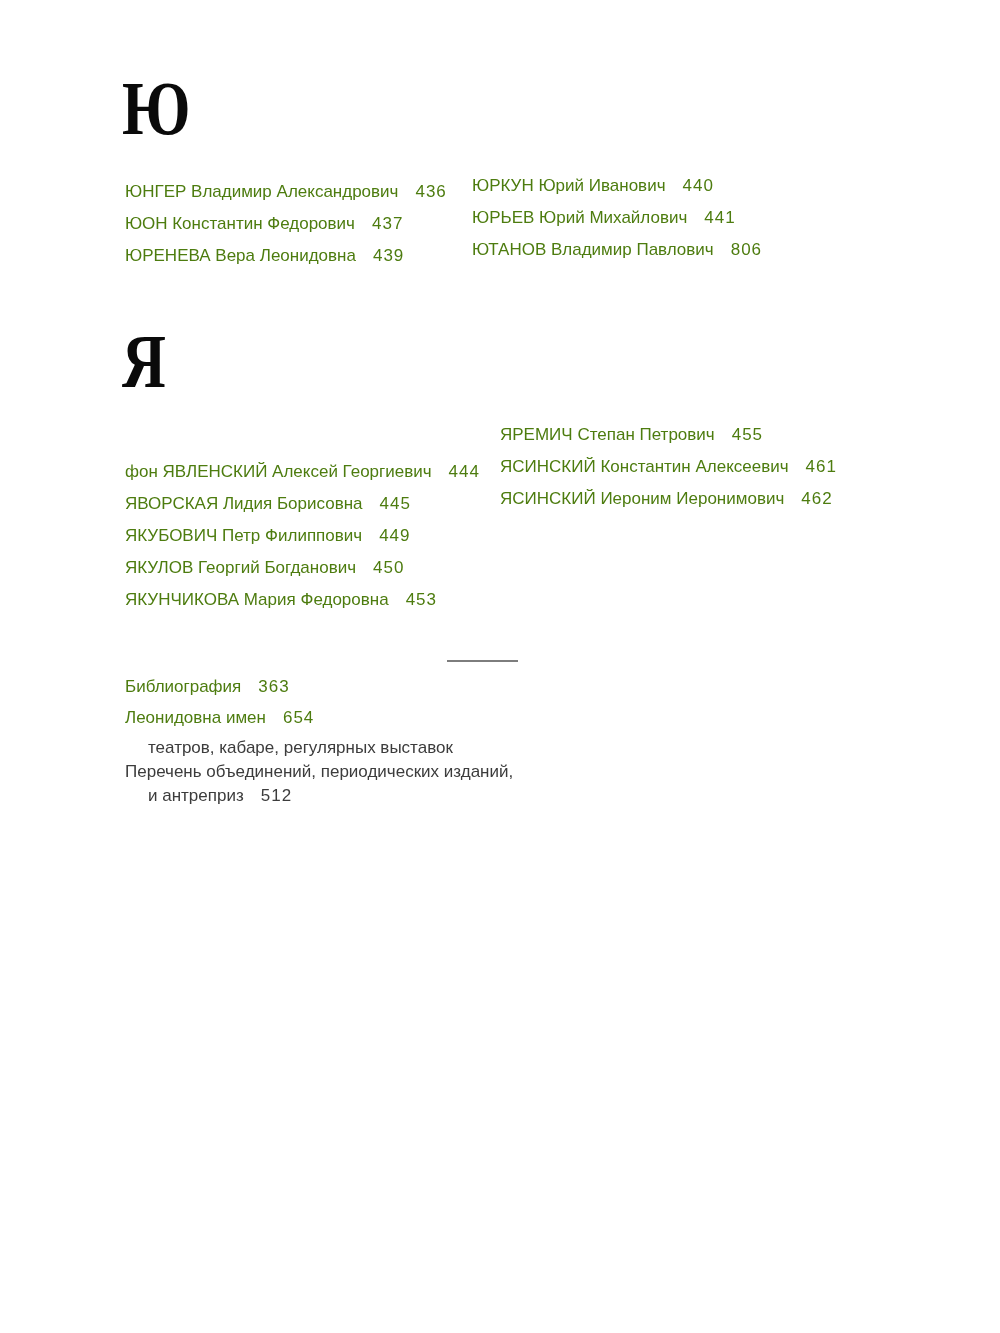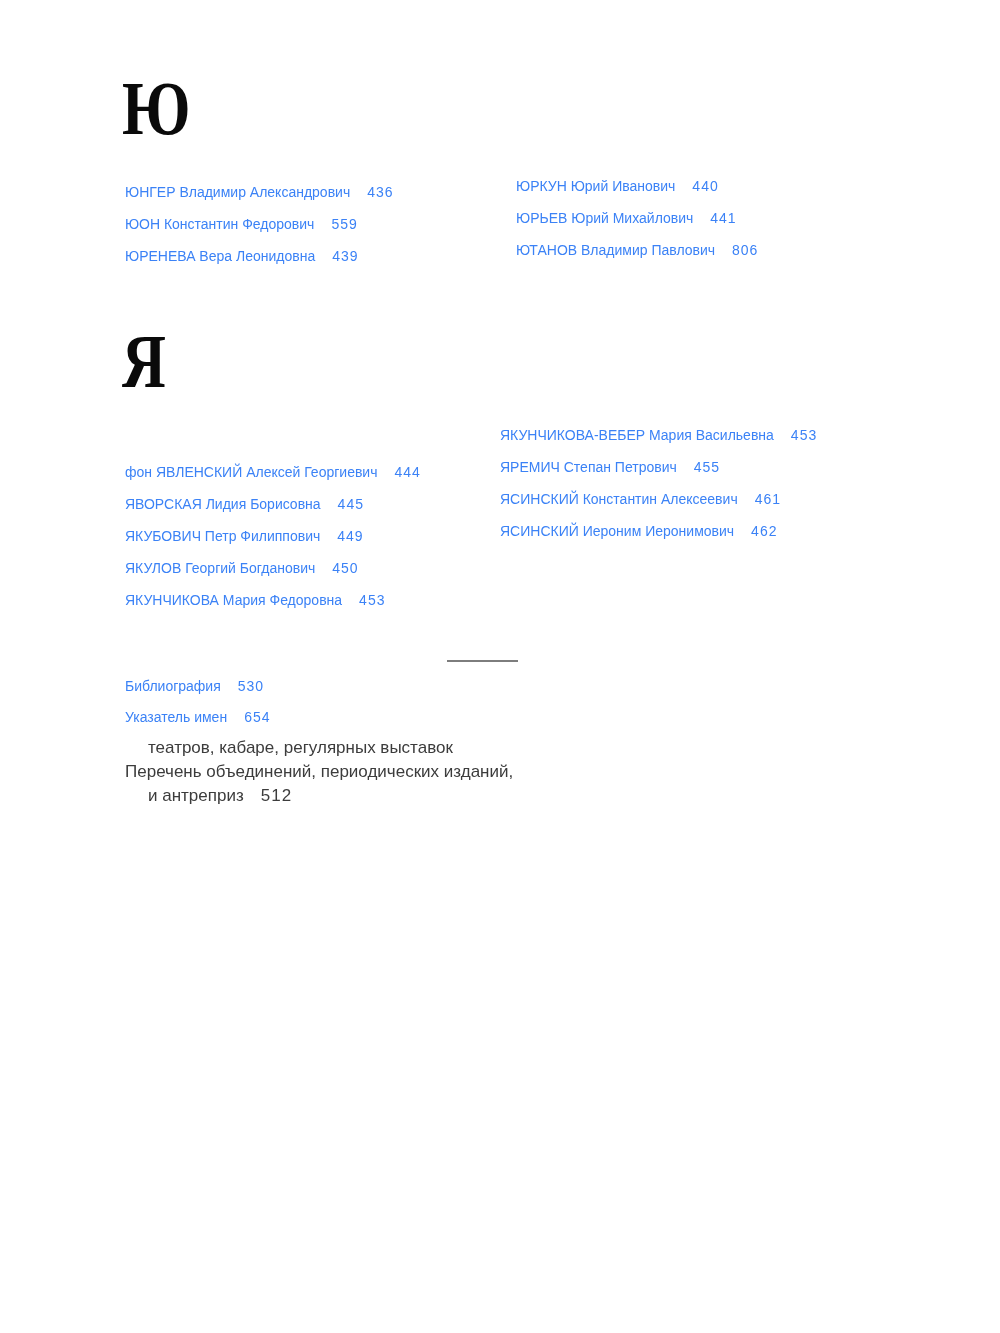--- a/index.html
+++ b/index.html
@@ -27,22 +27,22 @@
     transform-origin: 0 50%;
     letter-spacing: -1px;
   }
   .col {
     position: absolute;
     white-space: nowrap;
   }
   .entry {
     height: 32px;
     line-height: 32px;
-    font-size: 14px;
-    color: #3b82f6;
+    font-size: 17px;
+    color: #4d7c0f;
   }
   .entry-page {
     margin-left: 17px;
     letter-spacing: 1px;
   }
   .divider {
     position: absolute;
     left: 447px;
     top: 660px;
     width: 71px;
@@ -67,52 +67,51 @@
 </style>
 </head>
 <body>
 
 <div class="page">
 
   <div class="letter" style="left:122px; top:70px;">Ю</div>
 
   <div class="col" style="left:125px; top:176px;">
     <div class="entry"><span class="entry-name">ЮНГЕР Владимир Александрович</span><span class="entry-page">436</span></div>
-    <div class="entry"><span class="entry-name">ЮОН Константин Федорович</span><span class="entry-page">559</span></div>
+    <div class="entry"><span class="entry-name">ЮОН Константин Федорович</span><span class="entry-page">437</span></div>
     <div class="entry"><span class="entry-name">ЮРЕНЕВА Вера Леонидовна</span><span class="entry-page">439</span></div>
   </div>
 
-  <div class="col" style="left:516px; top:170px;">
+  <div class="col" style="left:472px; top:170px;">
     <div class="entry"><span class="entry-name">ЮРКУН Юрий Иванович</span><span class="entry-page">440</span></div>
     <div class="entry"><span class="entry-name">ЮРЬЕВ Юрий Михайлович</span><span class="entry-page">441</span></div>
     <div class="entry"><span class="entry-name">ЮТАНОВ Владимир Павлович</span><span class="entry-page">806</span></div>
   </div>
 
   <div class="letter" style="left:122px; top:323px;">Я</div>
 
   <div class="col" style="left:125px; top:424px;margin-top:32px;">
     <div class="entry"><span class="entry-name">фон ЯВЛЕНСКИЙ Алексей Георгиевич</span><span class="entry-page">444</span></div>
     <div class="entry"><span class="entry-name">ЯВОРСКАЯ Лидия Борисовна</span><span class="entry-page">445</span></div>
     <div class="entry"><span class="entry-name">ЯКУБОВИЧ Петр Филиппович</span><span class="entry-page">449</span></div>
     <div class="entry"><span class="entry-name">ЯКУЛОВ Георгий Богданович</span><span class="entry-page">450</span></div>
     <div class="entry"><span class="entry-name">ЯКУНЧИКОВА Мария Федоровна</span><span class="entry-page">453</span></div>
   </div>
 
   <div class="col" style="left:500px; top:419px;">
-    <div class="entry"><span class="entry-name">ЯКУНЧИКОВА-ВЕБЕР Мария Васильевна</span><span class="entry-page">453</span></div>
     <div class="entry"><span class="entry-name">ЯРЕМИЧ Степан Петрович</span><span class="entry-page">455</span></div>
     <div class="entry"><span class="entry-name">ЯСИНСКИЙ Константин Алексеевич</span><span class="entry-page">461</span></div>
     <div class="entry"><span class="entry-name">ЯСИНСКИЙ Иероним Иеронимович</span><span class="entry-page">462</span></div>
   </div>
 
   <div class="divider"></div>
 
   <div class="appendix">
-    <div class="entry"><span class="entry-name">Библиография</span><span class="entry-page">530</span></div>
-    <div class="entry"><span class="entry-name">Указатель имен</span><span class="entry-page">654</span></div>
+    <div class="entry"><span class="entry-name">Библиография</span><span class="entry-page">363</span></div>
+    <div class="entry"><span class="entry-name">Леонидовна имен</span><span class="entry-page">654</span></div>
     <div class="multi">
       <div class="line indented">театров, кабаре, регулярных выставок</div>
       <div class="line">Перечень объединений, периодических изданий,</div>
       <div class="line indented"><span>и антреприз</span><span class="entry-page">512</span></div>
     </div>
   </div>
 
 </div>
 
 </body></html>

